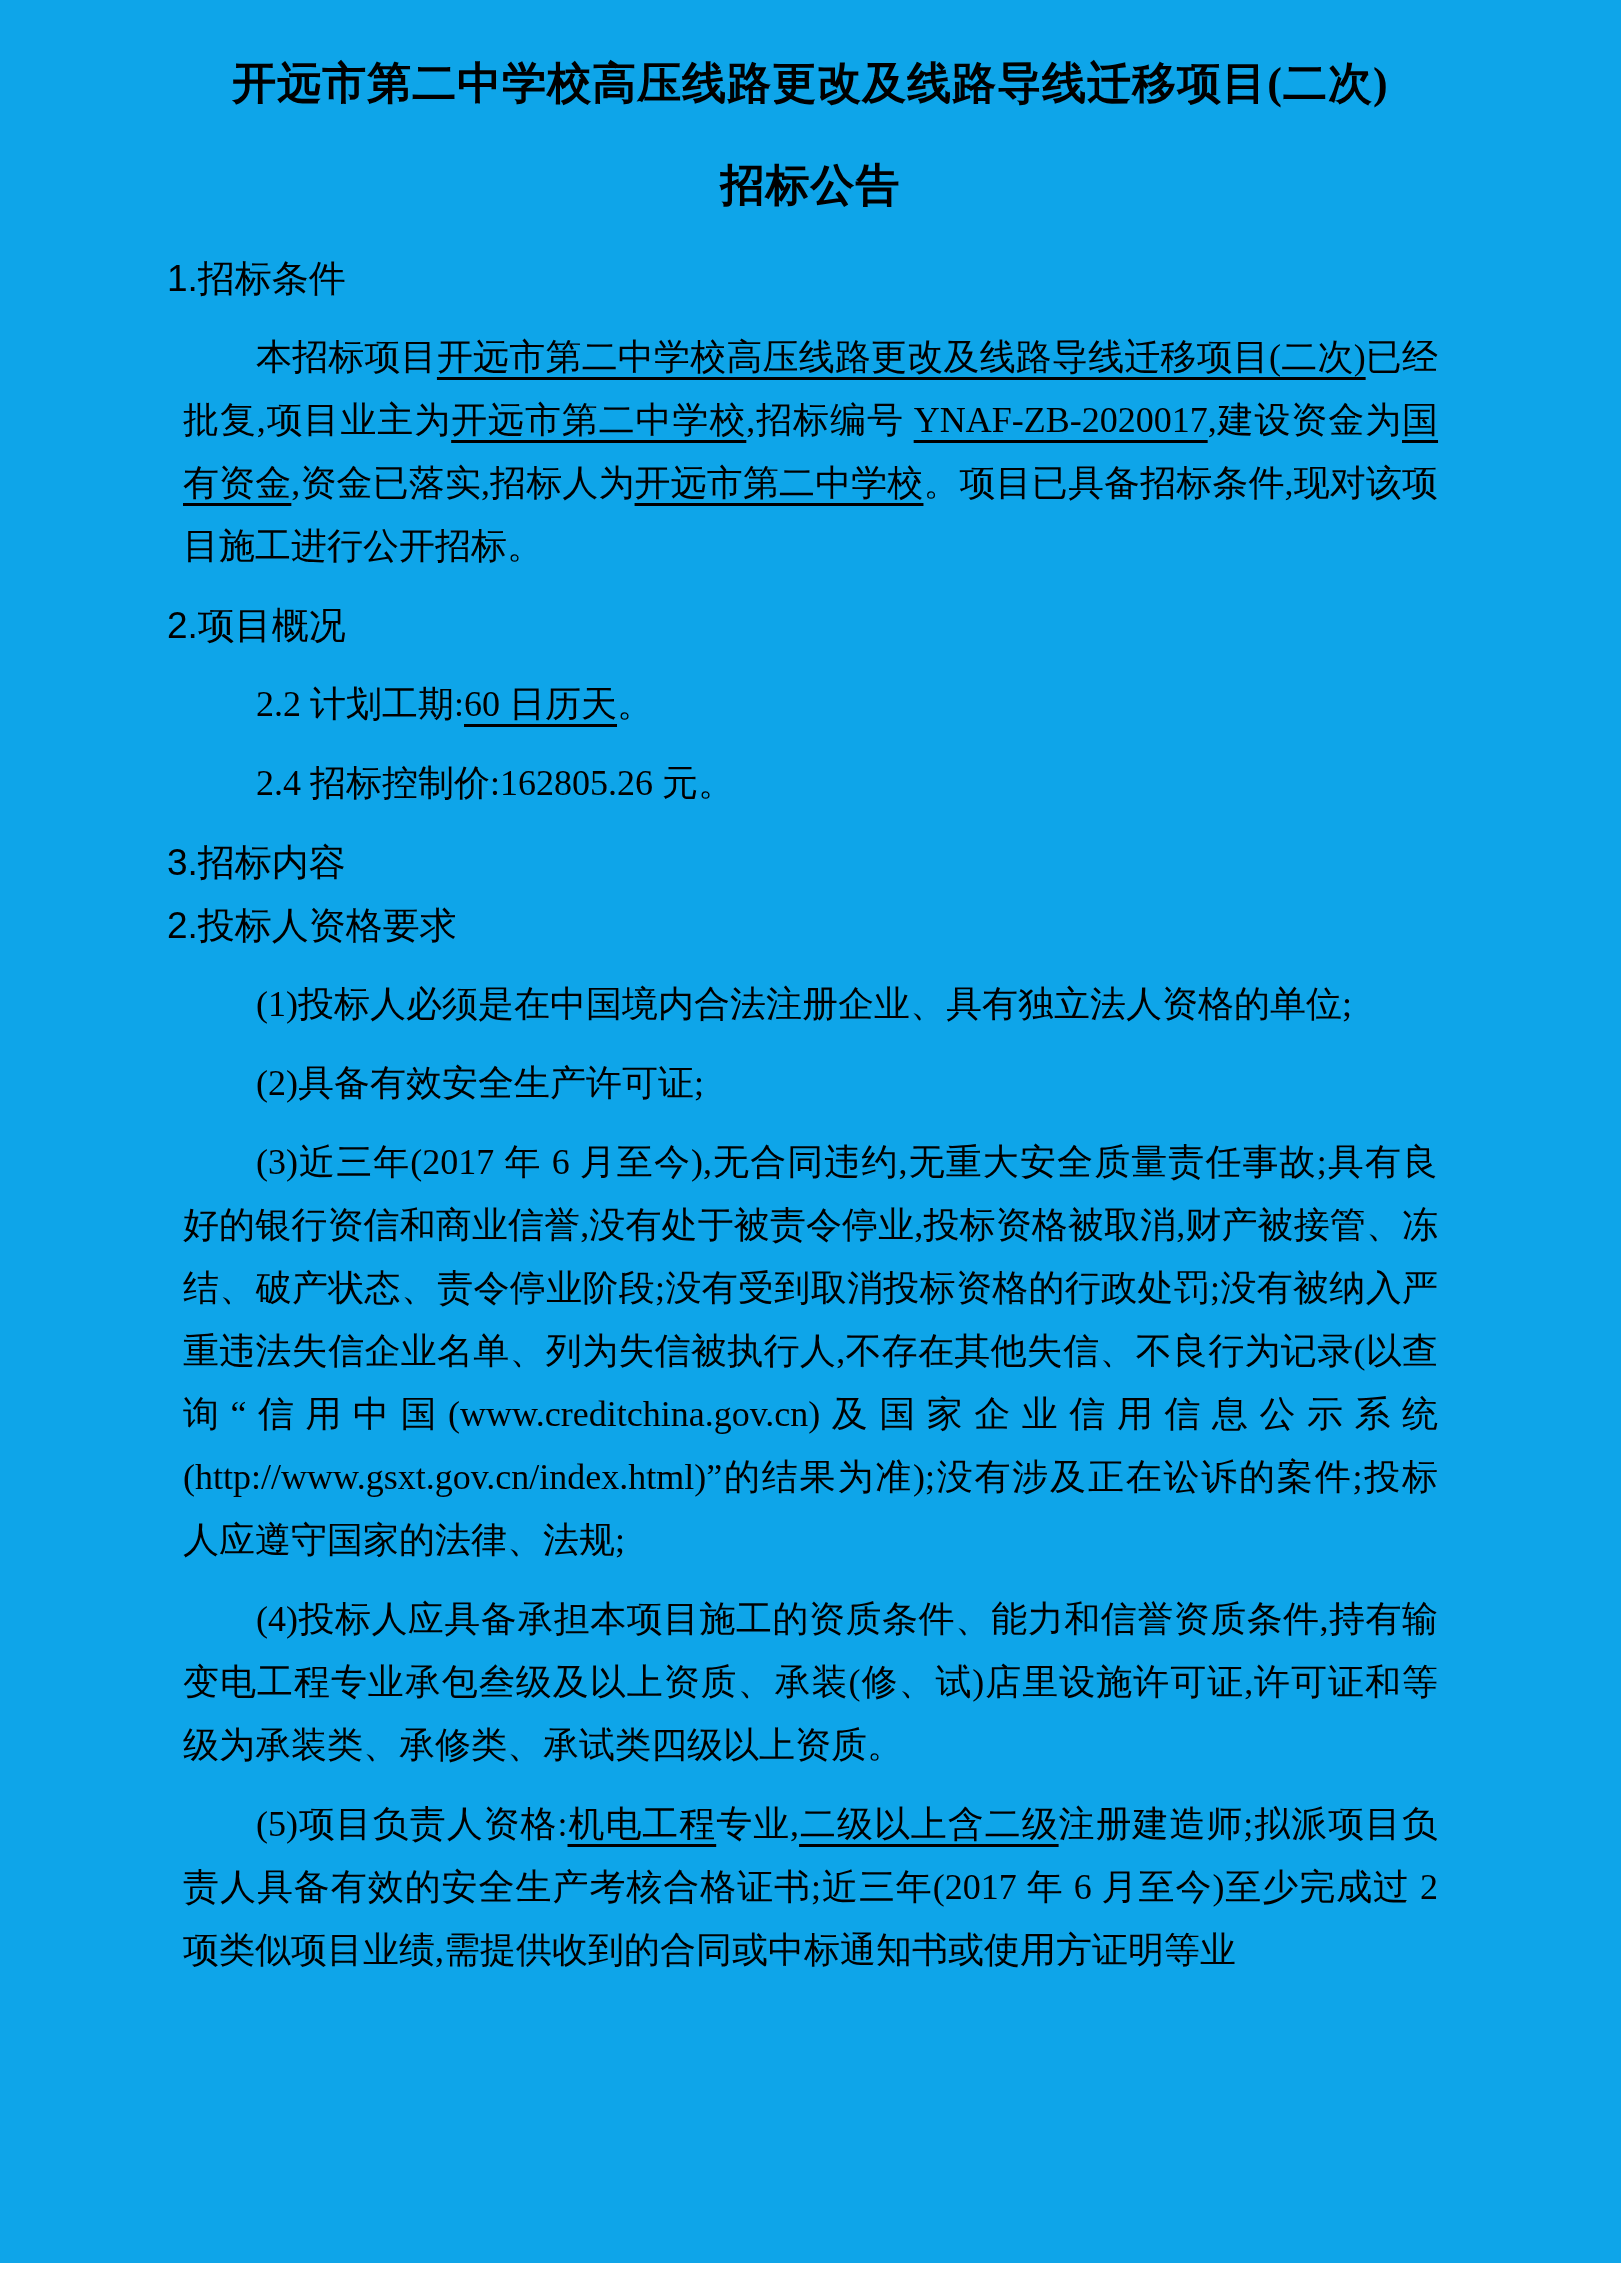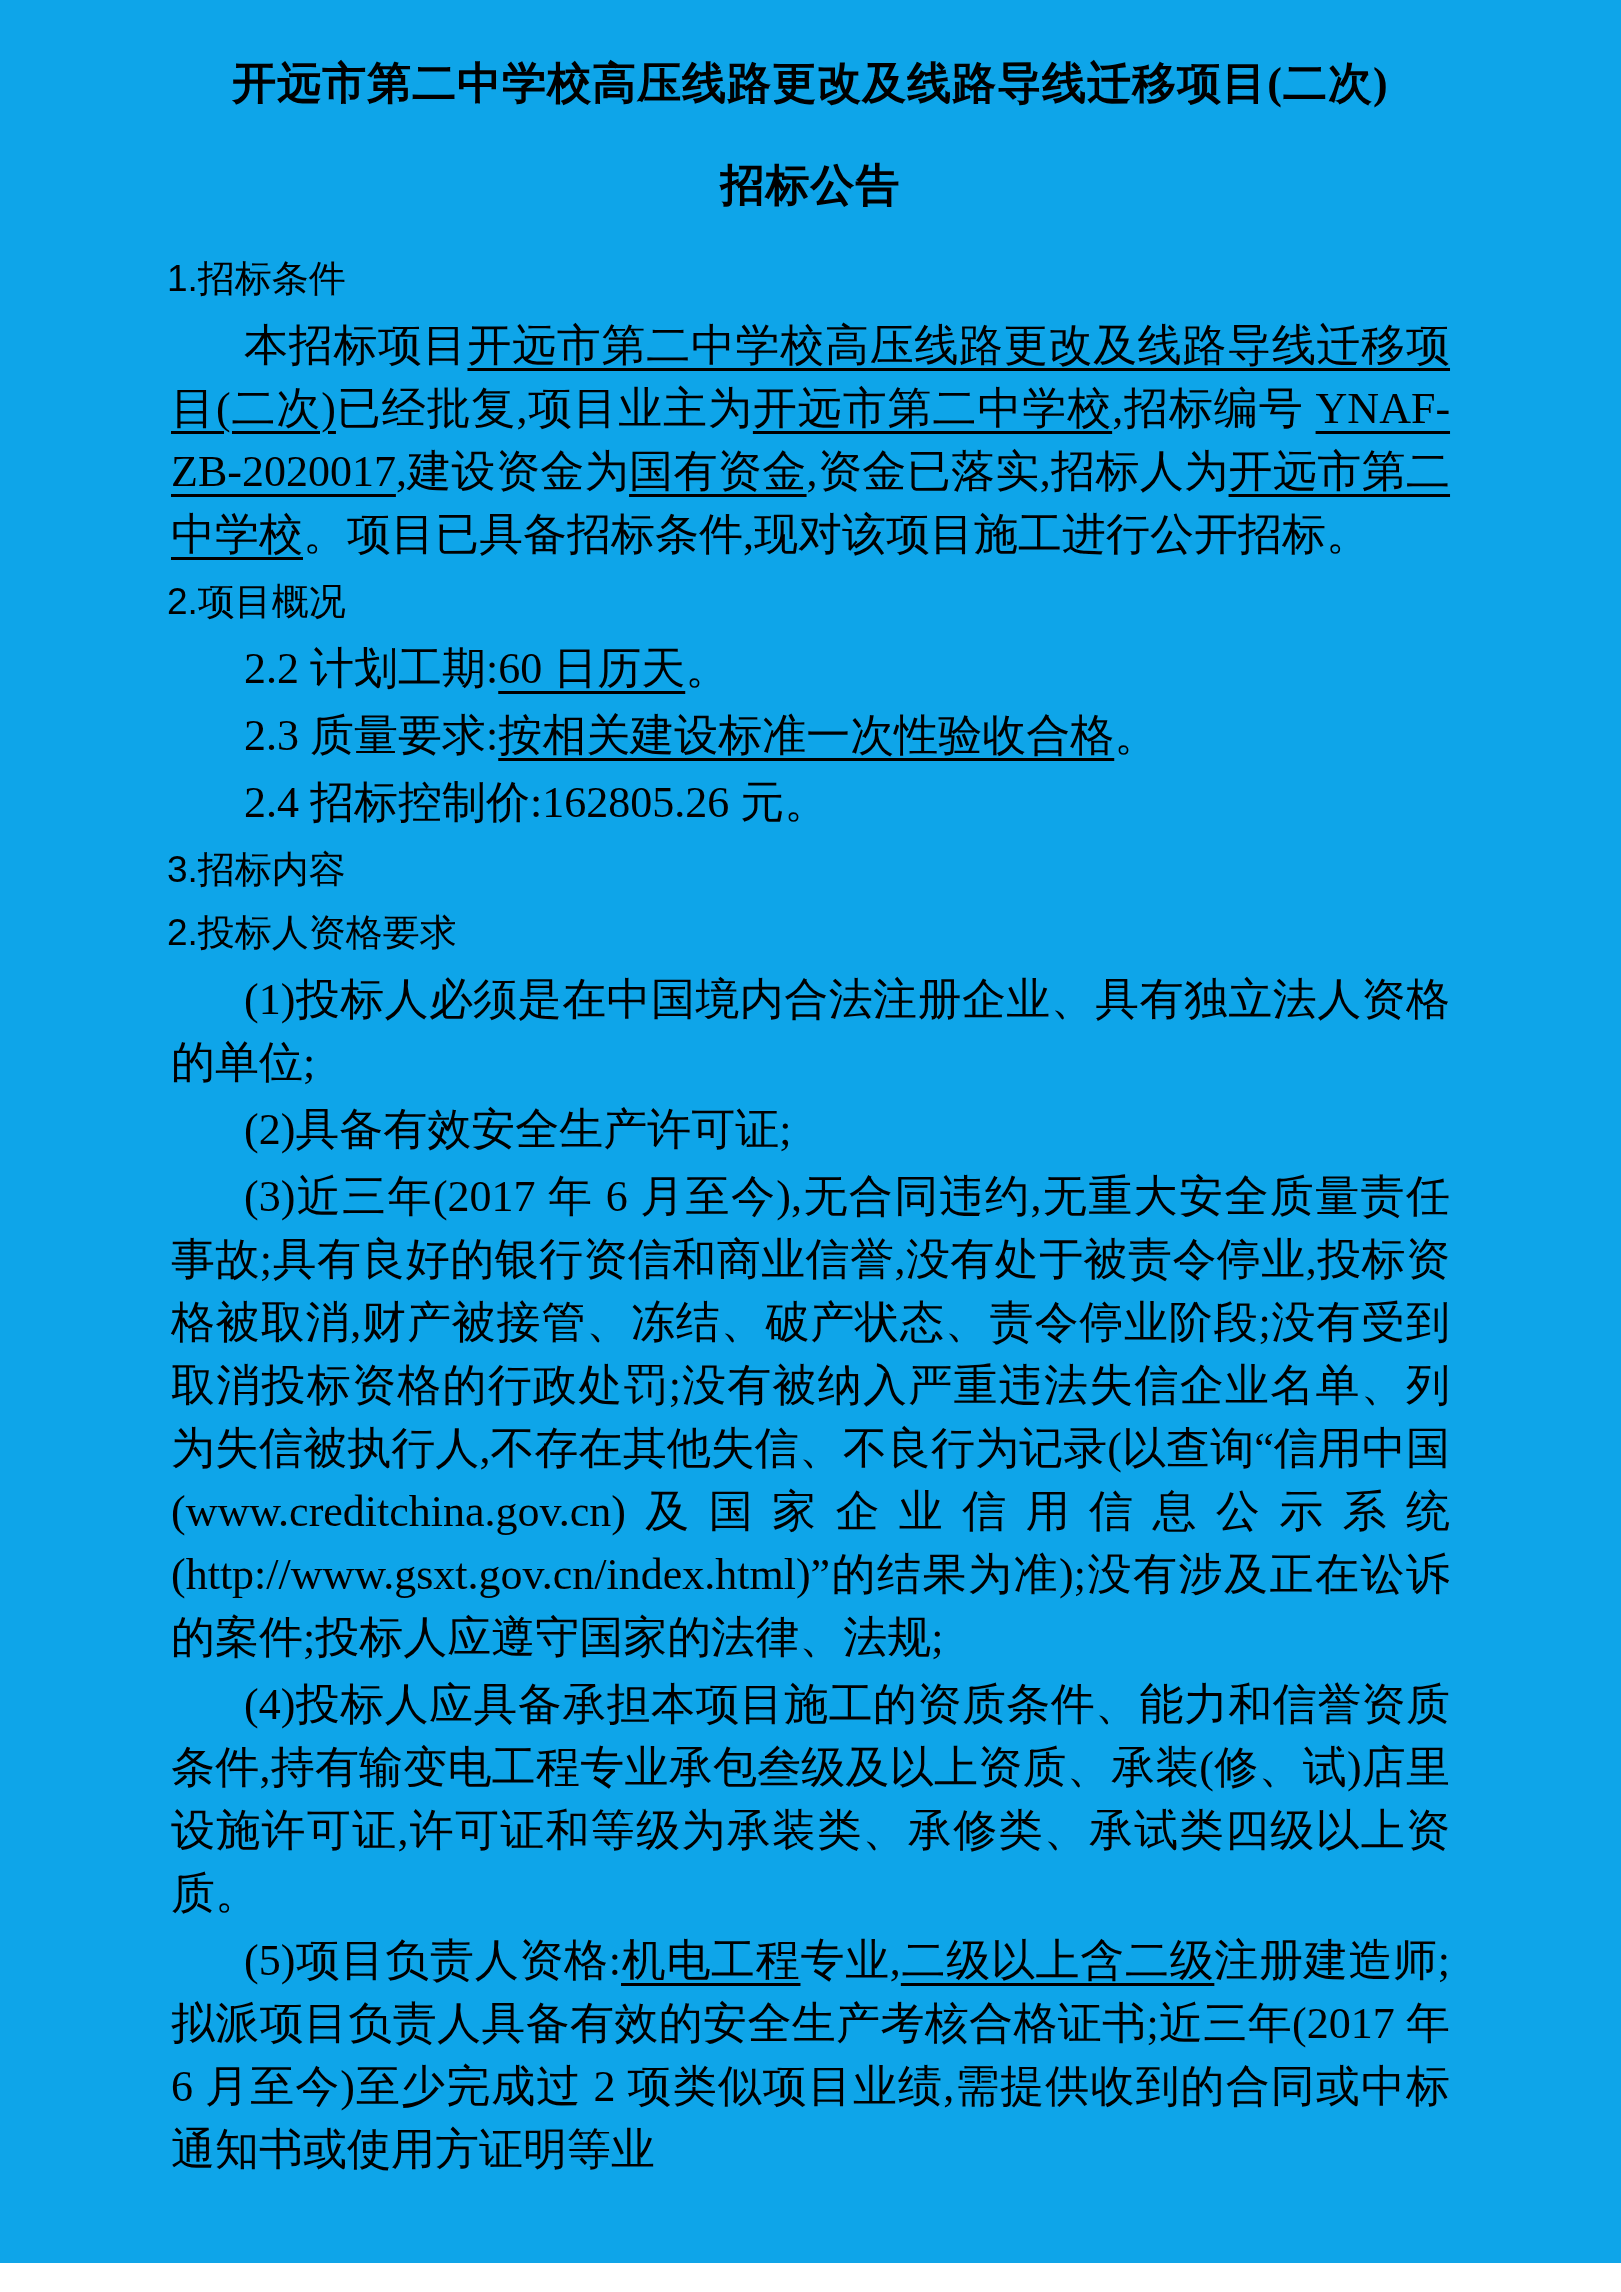--- a/index.html
+++ b/index.html
@@ -24,22 +24,22 @@
     font-family: "Liberation Serif", "DejaVu Serif", serif;
   }
   .sec-heading {
     font-size: 37px;
     font-weight: 400;
     line-height: 63px;
     font-family: "Liberation Sans", "DejaVu Sans", sans-serif;
     text-align: left;
   }
   p.body-par {
-    margin: 4px;
-    font-size: 44px;
+    margin: 16px;
+    font-size: 36px;
     line-height: 63px;
     text-align: justify;
     text-indent: 73px;
     overflow-wrap: break-word;
   }
   .u {
     text-decoration: underline;
     text-decoration-thickness: 2.9px;
     text-underline-offset: 7.8px;
     text-decoration-color: #000000;
@@ -53,21 +53,20 @@
   <div class="title-wrap">
     <div class="title-line">开远市第二中学校高压线路更改及线路导线迁移项目(二次)</div>
     <div class="title-line">招标公告</div>
   </div>
 
   <div class="sec-heading">1.招标条件</div>
   <p class="body-par"><span>本招标项目</span><span class="u">开远市第二中学校高压线路更改及线路导线迁移项目(二次)</span><span>已经批复,项目业主为</span><span class="u">开远市第二中学校</span><span>,招标编号 </span><span class="u">YNAF-ZB-2020017</span><span>,建设资金为</span><span class="u">国有资金</span><span>,资金已落实,招标人为</span><span class="u">开远市第二中学校</span><span>。项目已具备招标条件,现对该项目施工进行公开招标。</span></p>
 
   <div class="sec-heading">2.项目概况</div>
   <p class="body-par"><span>2.2 计划工期:</span><span class="u">60 日历天</span><span>。</span></p>
-  <p class="body-par"><span>2.3 质量要求:</span><span class="u">按相关建设标准一次性验收合格</span><span>。</span></p>
   <p class="body-par">2.4 招标控制价:162805.26 元。</p>
 
   <div class="sec-heading">3.招标内容</div>
 
   <div class="sec-heading">2.投标人资格要求</div>
   <p class="body-par">(1)投标人必须是在中国境内合法注册企业、具有独立法人资格的单位;</p>
   <p class="body-par">(2)具备有效安全生产许可证;</p>
   <p class="body-par">(3)近三年(2017 年 6 月至今),无合同违约,无重大安全质量责任事故;具有良好的银行资信和商业信誉,没有处于被责令停业,投标资格被取消,财产被接管、冻结、破产状态、责令停业阶段;没有受到取消投标资格的行政处罚;没有被纳入严重违法失信企业名单、列为失信被执行人,不存在其他失信、不良行为记录(以查询“信用中国(www.creditchina.gov.cn)及国家企业信用信息公示系统(http://www.gsxt.gov.cn/index.html)”的结果为准);没有涉及正在讼诉的案件;投标人应遵守国家的法律、法规;</p>
   <p class="body-par">(4)投标人应具备承担本项目施工的资质条件、能力和信誉资质条件,持有输变电工程专业承包叁级及以上资质、承装(修、试)店里设施许可证,许可证和等级为承装类、承修类、承试类四级以上资质。</p>
   <p class="body-par"><span>(5)项目负责人资格:</span><span class="u">机电工程</span><span>专业,</span><span class="u">二级以上含二级</span><span>注册建造师;拟派项目负责人具备有效的安全生产考核合格证书;近三年(2017 年 6 月至今)至少完成过 2 项类似项目业绩,需提供收到的合同或中标通知书或使用方证明等业</span></p>

